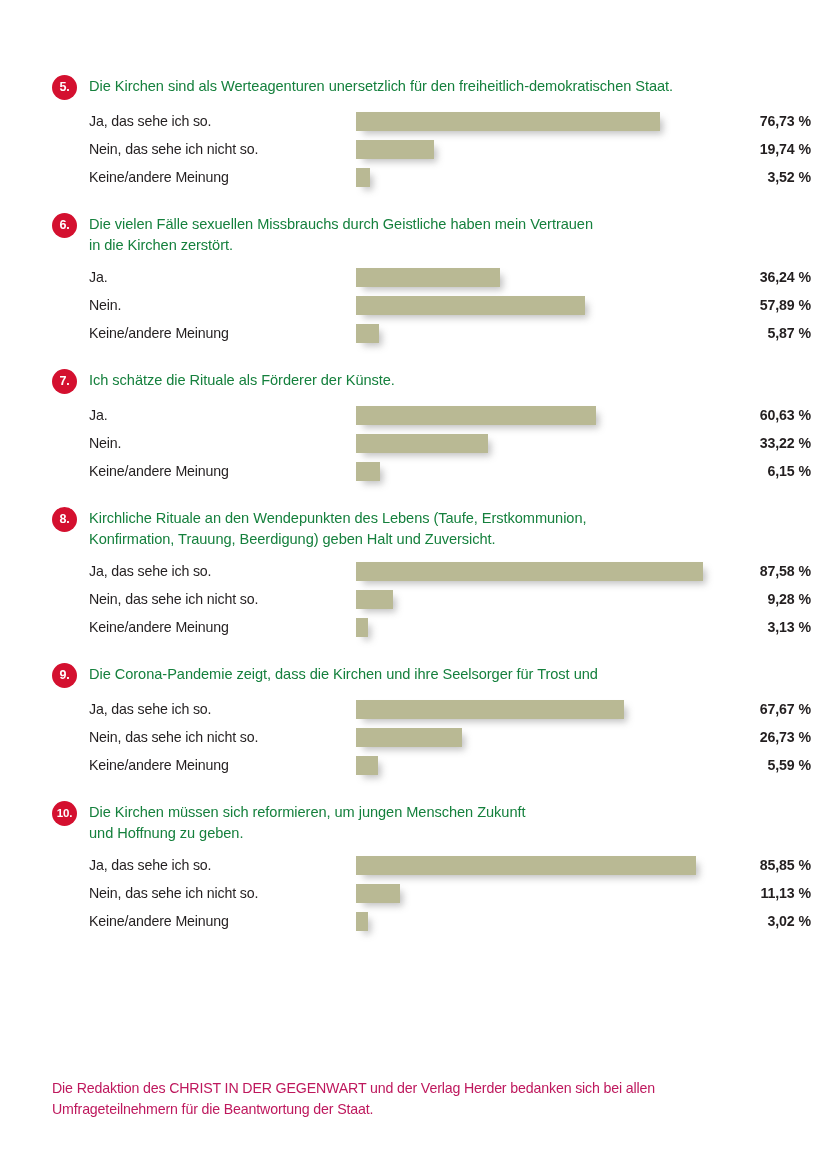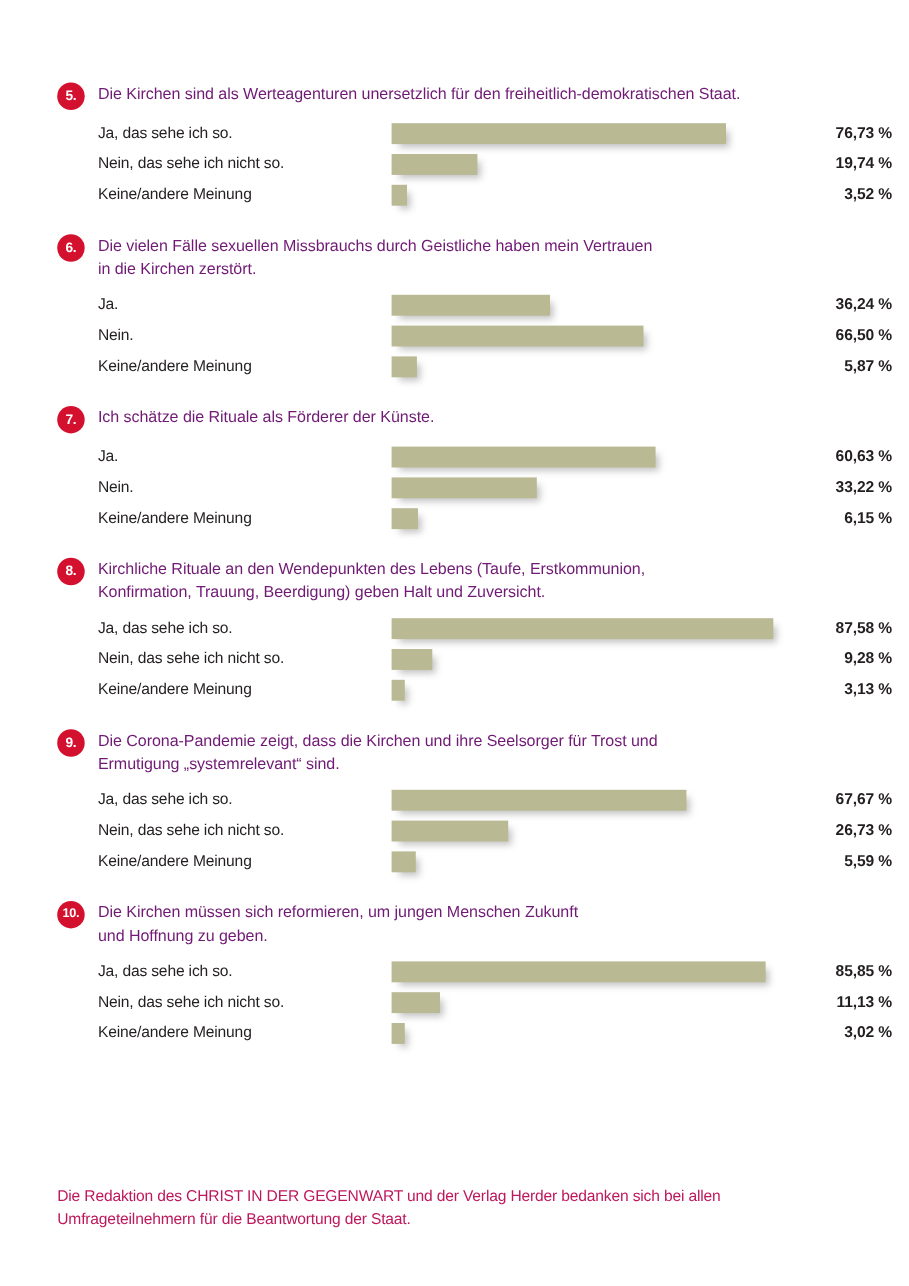--- a/index.html
+++ b/index.html
@@ -57,21 +57,21 @@
     line-height: 25px;
     text-align: center;
     letter-spacing: -0.2px;
     box-sizing: border-box;
   }
   .qbadge.two-digit { font-size: 11.5px; }
 
   .qtext {
     font-size: 14.6px;
     line-height: 21px;
-    color: #701a75;
+    color: #15803d;
     font-weight: normal;
     padding-top: 2px;
     letter-spacing: -0.05px;
   }
 
   
   .rows {
     margin-top: 10px;
     padding-left: 37px;
   }
@@ -189,21 +189,21 @@
             <div class="bar-track">
               <div class="bar" style="width: 143.51px; background: rgb(185, 185, 148);"></div>
             </div>
             <div class="row-value">36,24 %</div>
           </div>
           <div class="row">
             <div class="row-label">Nein.</div>
             <div class="bar-track">
               <div class="bar" style="width: 229.244px; background: rgb(185, 185, 148);"></div>
             </div>
-            <div class="row-value">66,50 %</div>
+            <div class="row-value">57,89 %</div>
           </div>
           <div class="row">
             <div class="row-label">Keine/andere Meinung</div>
             <div class="bar-track">
               <div class="bar" style="width: 23.2452px; background: rgb(185, 185, 148);"></div>
             </div>
             <div class="row-value">5,87 %</div>
           </div>
         </div>
       </div>
@@ -268,21 +268,20 @@
             </div>
             <div class="row-value">3,13 %</div>
           </div>
         </div>
       </div>
       <div class="qblock">
         <div class="qhead">
           <div class="qbadge">9.</div>
           <div class="qtext">
             <div>Die Corona-Pandemie zeigt, dass die Kirchen und ihre Seelsorger für Trost und</div>
-            <div>Ermutigung „systemrelevant“ sind.</div>
           </div>
         </div>
         <div class="rows">
           <div class="row">
             <div class="row-label">Ja, das sehe ich so.</div>
             <div class="bar-track">
               <div class="bar" style="width: 267.973px; background: rgb(185, 185, 148);"></div>
             </div>
             <div class="row-value">67,67 %</div>
           </div>

